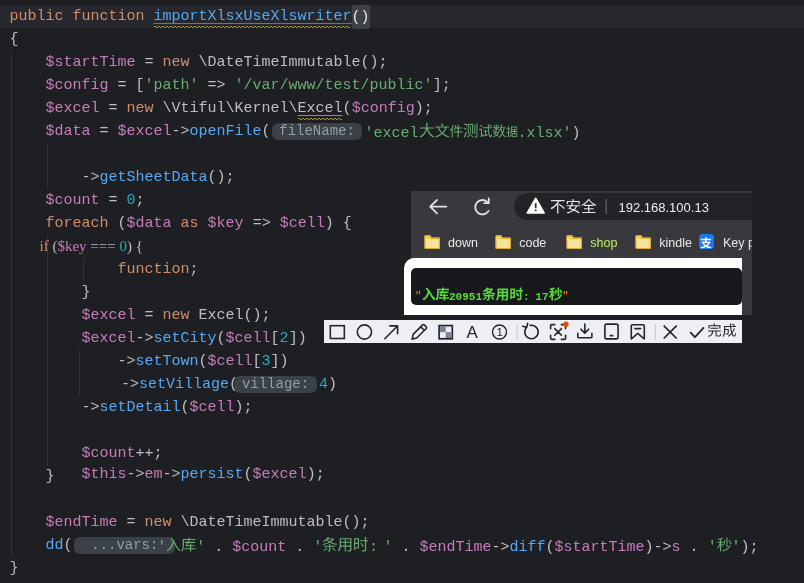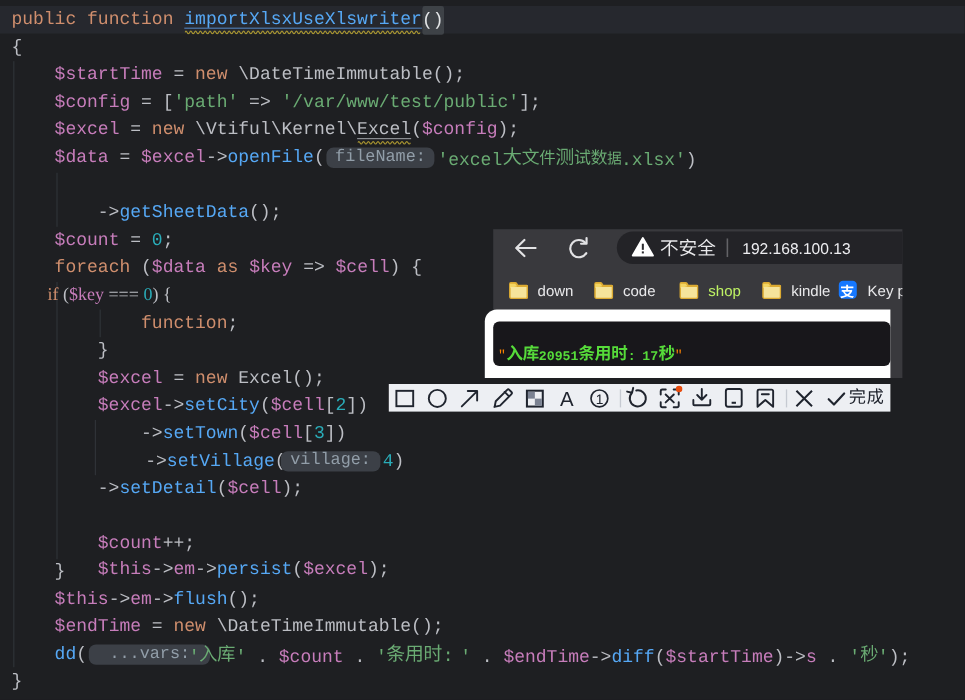--- a/index.html
+++ b/index.html
@@ -46,21 +46,20 @@
 <div class="ln" style="top:258px;"><span class="cp" style="left:9.5px;">            <span class="k">function</span>;</span></div>
 <div class="ln" style="top:281px;"><span class="cp" style="left:9.5px;">        }</span></div>
 <div class="ln" style="top:304px;"><span class="cp" style="left:9.5px;">        <span class="v">$excel</span> = <span class="k">new</span> Excel();</span></div>
 <div class="ln" style="top:327px;"><span class="cp" style="left:9.5px;">        <span class="v">$excel</span>-&gt;<span class="m">setCity</span>(<span class="v">$cell</span>[<span class="n">2</span>])</span></div>
 <div class="ln" style="top:350px;"><span class="cp" style="left:9.5px;">            -&gt;<span class="m">setTown</span>(<span class="v">$cell</span>[<span class="n">3</span>])</span></div>
 <div class="ln" style="top:373px;"><span class="cp" style="left:13px;">            -&gt;<span class="m">setVillage</span>(</span><span class="hint" style="left:234.0px;width:83.0px;">village:</span><span class="cp" style="left:318.9px;"><span class="n">4</span>)</span></div>
 <div class="ln" style="top:396px;"><span class="cp" style="left:9.5px;">        -&gt;<span class="m">setDetail</span>(<span class="v">$cell</span>);</span></div>
 <div class="ln" style="top:419px;margin-top:44px;"><span class="cp" style="left:9.5px;">        <span class="v">$this</span>-&gt;<span class="v">em</span>-&gt;<span class="m">persist</span>(<span class="v">$excel</span>);</span></div>
 <div class="ln" style="top:442px;"><span class="cp" style="left:9.5px;">        <span class="v">$count</span>++;</span></div>
 <div class="ln" style="top:465px;"><span class="cp" style="left:9.5px;">    }</span></div>
-<div class="ln" style="top:488px;"><span class="cp" style="left:9.5px;">    <span class="v">$this</span>-&gt;<span class="v">em</span>-&gt;<span class="m">flush</span>();</span></div>
 <div class="ln" style="top:511px;"><span class="cp" style="left:9.5px;">    <span class="v">$endTime</span> = <span class="k">new</span> \DateTimeImmutable();</span></div>
 <div class="ln" style="top:534px;"><span class="cp" style="left:9.5px;">    <span class="m">dd</span>(</span><span class="hint" style="left:74.3px;width:101px;">...vars:</span><span class="cp" style="left:157.2px;"><span class="s">'</span><svg style="width:30.10px;height:21px;vertical-align:-3.6px;" viewBox="0 0 30.10 21" fill="#6aab73">
           <path transform="translate(-0.15,16.30) scale(0.1535)" d="M30 -76C36 -71 41 -65 46 -59C39 -31 27 -10 4 1C6 3 10 6 11 7C31 -4 44 -23 52 -49C63 -29 70 -6 93 7C93 5 95 1 96 -2C63 -21 66 -59 34 -82Z"></path>
           <path transform="translate(14.90,16.30) scale(0.1535)" d="M32 -24C33 -25 37 -26 42 -26H59V-14H23V-7H59V8H67V-7H95V-14H67V-26H89V-33H67V-43H59V-33H40C43 -37 46 -43 49 -48H91V-55H53L56 -62L48 -65C47 -62 46 -58 44 -55H26V-48H41C39 -43 36 -39 35 -38C33 -34 32 -32 30 -32C31 -30 32 -26 32 -24ZM47 -82C49 -80 50 -77 52 -74H12V-45C12 -30 11 -10 3 4C5 5 8 7 10 8C18 -7 20 -30 20 -45V-67H95V-74H60C59 -77 56 -81 54 -84Z"></path>
         </svg><span class="s">'</span> . <span class="v">$count</span> . <span class="s">'</span><svg style="width:46.50px;height:21px;vertical-align:-3.6px;" viewBox="0 0 46.50 21" fill="#6aab73">
           <path transform="translate(-0.15,16.30) scale(0.1580)" d="M30 -18C25 -12 16 -5 10 -1C11 0 13 3 15 4C21 -0 31 -8 36 -16ZM63 -14C70 -9 78 -1 82 5L88 0C84 -5 75 -13 68 -18ZM67 -68C62 -63 57 -59 50 -55C44 -58 38 -63 34 -68L35 -68ZM38 -84C33 -75 22 -65 7 -58C9 -56 12 -54 13 -52C19 -55 25 -59 29 -63C33 -59 38 -55 43 -51C31 -45 17 -42 4 -40C5 -38 6 -35 7 -33C22 -36 37 -40 50 -47C62 -40 76 -36 92 -34C93 -36 95 -39 96 -41C82 -42 69 -46 57 -51C66 -57 73 -64 78 -72L73 -75L72 -75H40C43 -77 44 -80 46 -83ZM46 -39V-29H15V-22H46V-0C46 1 46 1 45 1C44 1 40 1 36 1C37 3 38 6 38 8C44 8 48 8 50 6C53 5 54 4 54 -0V-22H85V-29H54V-39Z"></path>
           <path transform="translate(15.35,16.30) scale(0.1580)" d="M15 -77V-41C15 -27 14 -9 3 4C5 4 8 7 9 8C17 0 20 -12 22 -23H47V7H54V-23H81V-2C81 -0 81 0 79 0C77 0 70 0 63 0C64 2 65 6 66 7C75 8 81 7 84 6C88 5 89 3 89 -2V-77ZM23 -70H47V-54H23ZM81 -70V-54H54V-70ZM23 -47H47V-30H22C23 -34 23 -37 23 -41ZM81 -47V-30H54V-47Z"></path>
           <path transform="translate(30.85,16.30) scale(0.1580)" d="M47 -45C53 -38 60 -27 63 -21L69 -25C66 -31 59 -41 54 -48ZM32 -40V-17H15V-40ZM32 -47H15V-69H32ZM8 -76V-2H15V-11H39V-76ZM76 -84V-64H44V-57H76V-3C76 -1 76 -1 74 -1C71 -0 64 -0 56 -1C57 2 58 5 59 7C69 7 75 7 79 6C83 4 84 2 84 -3V-57H96V-64H84V-84Z"></path>
         </svg><span class="s" style="display:inline-block;width:14.6px;vertical-align:baseline;">:</span><span class="s">'</span> . <span class="v">$endTime</span>-&gt;<span class="m">diff</span>(<span class="v">$startTime</span>)-&gt;<span class="v">s</span> . <span class="s">'</span><svg style="width:14.90px;height:21px;vertical-align:-3.6px;" viewBox="0 0 14.90 21" fill="#6aab73">
           <path transform="translate(-0.15,16.30) scale(0.1520)" d="M49 -67C48 -56 45 -44 42 -37C43 -36 46 -35 48 -34C52 -42 54 -54 56 -66ZM78 -66C82 -58 87 -46 89 -39L96 -41C94 -49 89 -60 84 -68ZM84 -35C77 -15 61 -4 36 1C38 3 39 6 40 8C66 1 83 -11 91 -33ZM63 -84V-22H70V-84ZM37 -83C30 -79 16 -76 5 -74C6 -73 7 -70 7 -69C12 -69 16 -70 21 -71V-56H4V-49H20C16 -37 9 -24 3 -17C4 -15 6 -12 7 -10C12 -16 17 -26 21 -36V8H28V-38C32 -34 36 -27 37 -24L42 -30C40 -33 31 -44 28 -47V-49H42V-56H28V-72C33 -74 38 -75 42 -77Z"></path>

